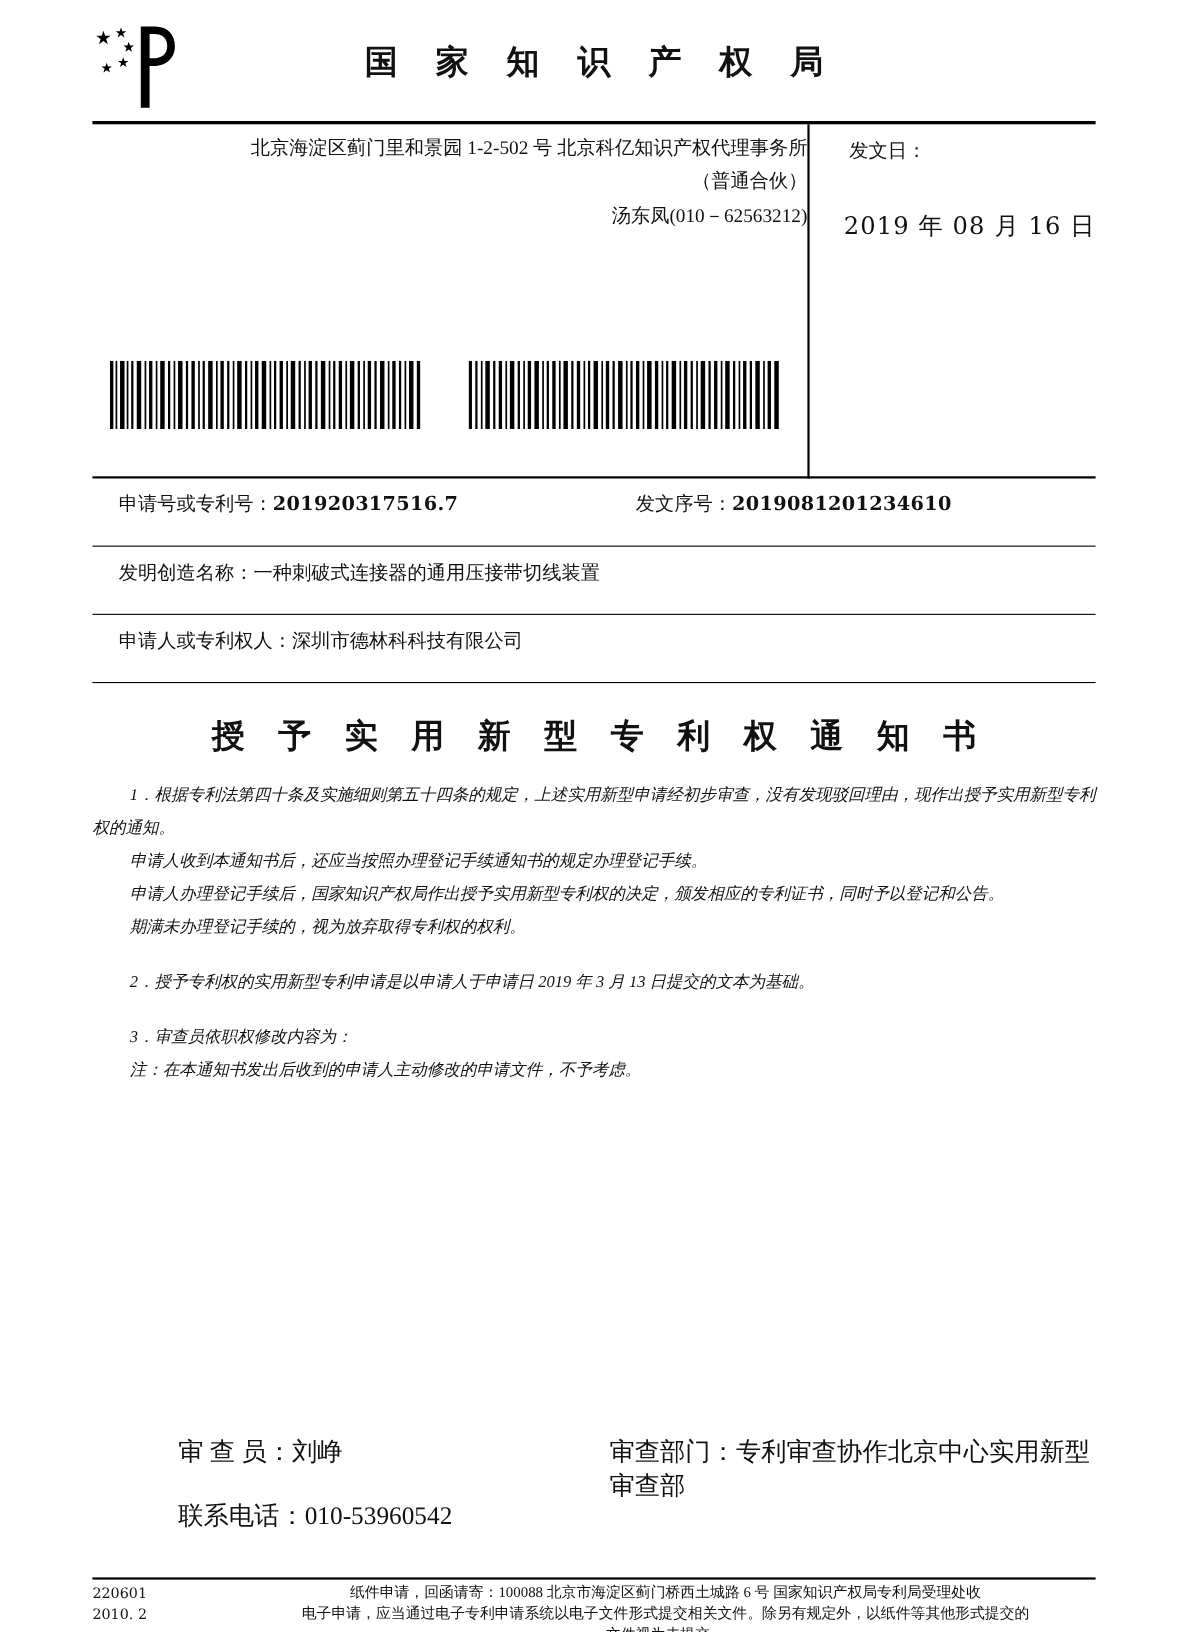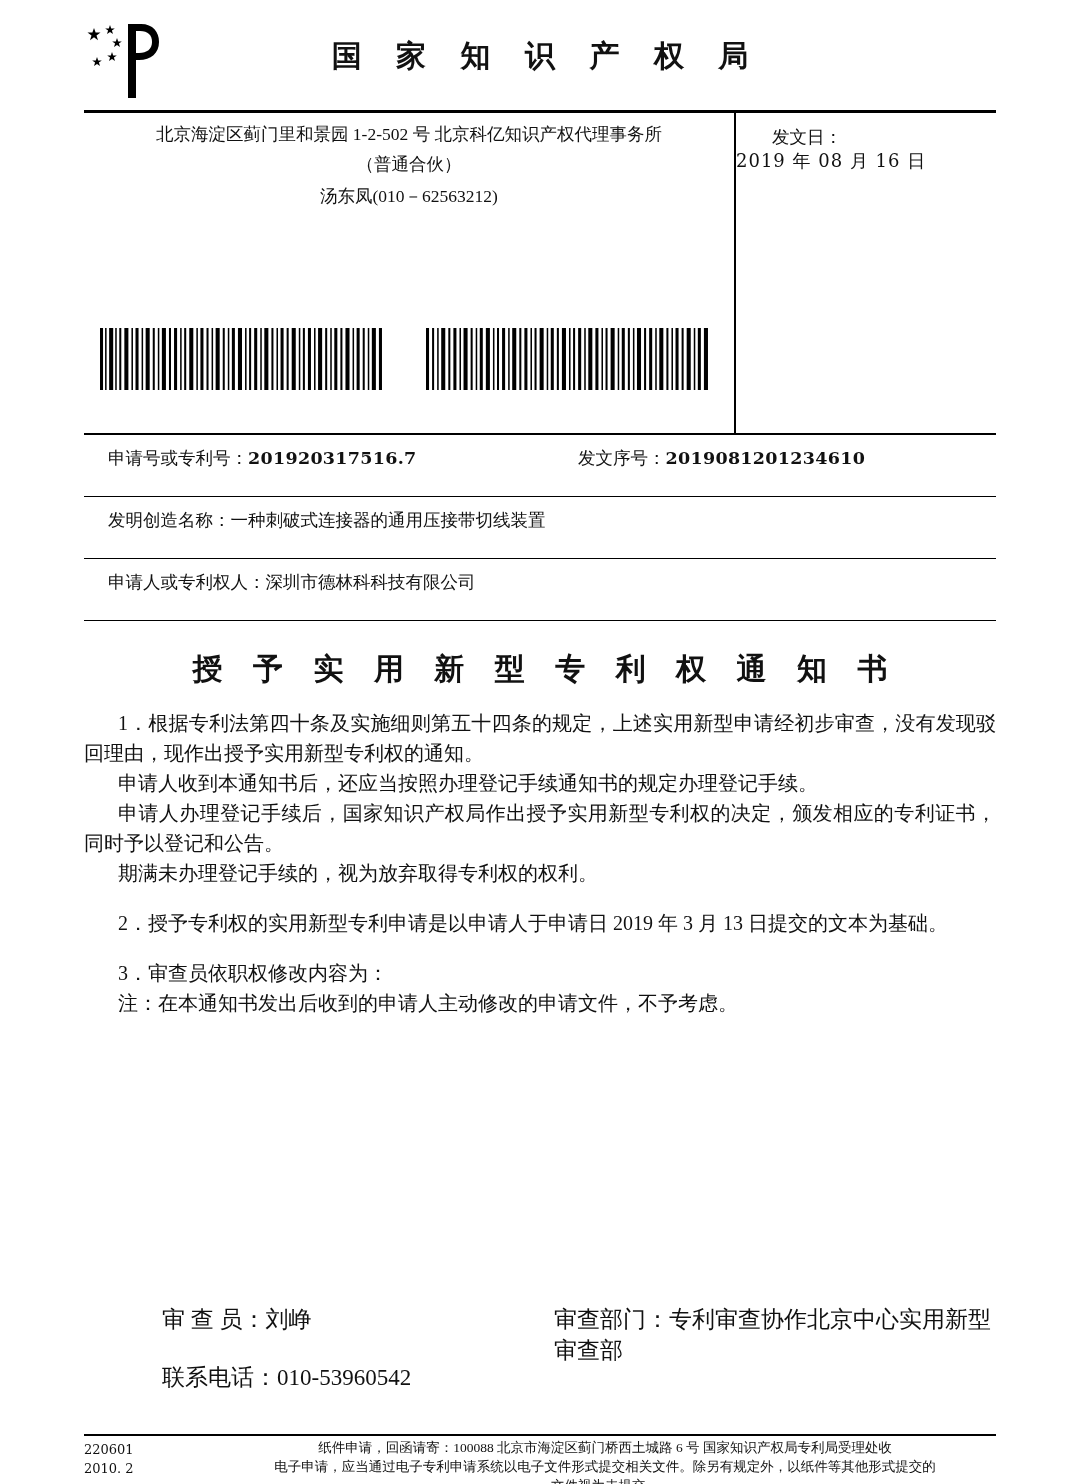--- a/index.html
+++ b/index.html
@@ -65,21 +65,21 @@
     width: 650px;
   }
   .postcode {
     font-size: 29px;
     font-weight: bold;
     margin: 42px 0 0 48px;
     letter-spacing: 1px;
     font-family: "DejaVu Serif", "Liberation Serif", serif;
   }
   .addr-line {
-    text-align: center;
+    text-align: right;
     font-size: 17.5px;
     line-height: 30px;
     margin-top: 6px;
   }
   .addr-line.l2 { margin-top: 0; }
   .addr-line.l3 { margin-top: 2px; }
 
   .date-col {
     position: absolute;
     left: 650px;
@@ -87,22 +87,23 @@
     right: 0;
     height: 322px;
     border-left: 2px solid #000;
     box-sizing: border-box;
   }
   .date-label {
     font-size: 17.5px;
     margin: 12px 0 0 36px;
   }
   .date-value {
-    text-align: left;
-    font-size: 18px;
+    margin-top: 42px;
+    text-align: right;
+    font-size: 22px;
     letter-spacing: 1px;
     font-family: "DejaVu Serif", "Liberation Serif", serif;
   }
 
   
   .barcodes {
     position: absolute;
     left: 16px;
     top: 215px;
     width: 610px;
@@ -145,23 +146,24 @@
     font-weight: bold;
     letter-spacing: 10px;
     padding-left: 10px;
     margin: 28px 0 18px 0;
     font-family: "DejaVu Serif", "Liberation Serif", serif;
   }
 
   
   .body-text {
     margin: 0 84px;
-    font-size: 20px;
+    font-size: 15px;
     line-height: 30px;
     text-align: justify;
+    font-style: italic;
   }
   .body-text p {
     margin: 0;
   }
   .p-indent { text-indent: 34px; }
   .p-gap { margin-top: 20px !important; }
 
   
   .sig-block {
     position: absolute;

